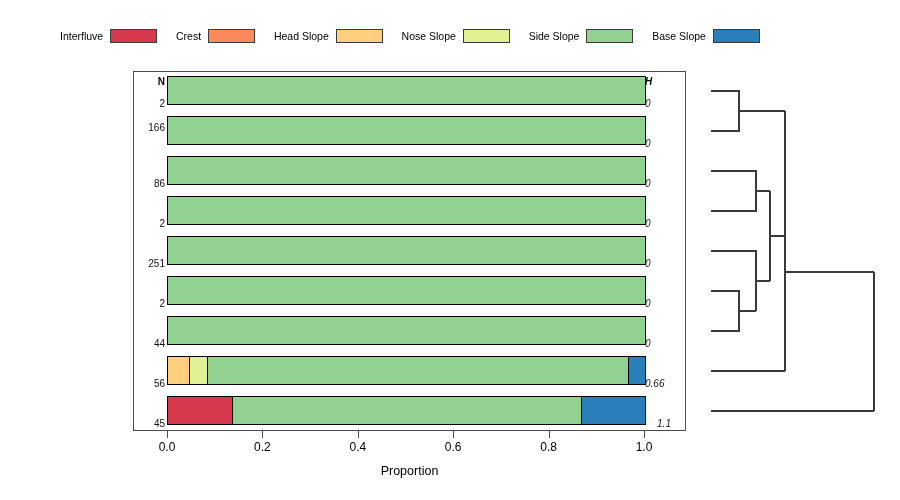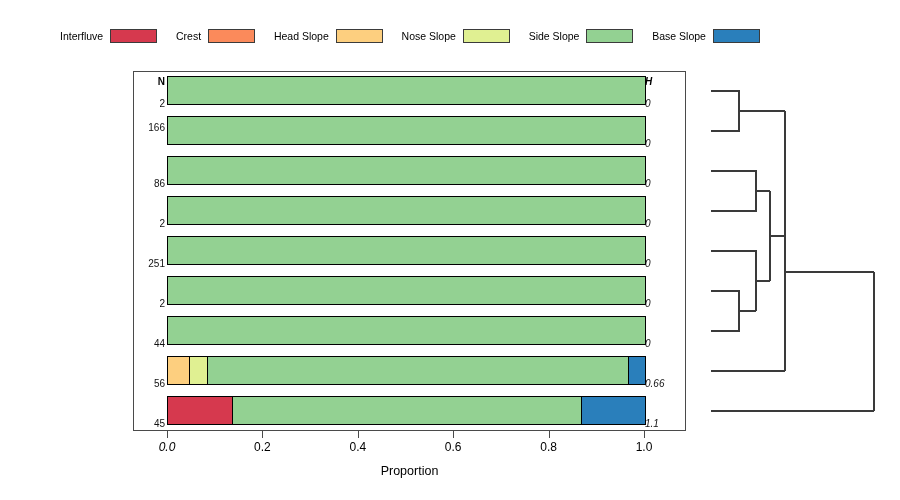--- a/index.html
+++ b/index.html
@@ -192,27 +192,27 @@
         <div class="row-n" style="top: 26px;">56</div>
         <div class="row-h" style="top: 26px;">0.66</div>
       </div>
       <div class="row" style="top: 320px; height: 40px;">
         <div class="bar" style="top: 3.5px; width: 477px;">
           <div class="seg" style="width: 13.5%; background: rgb(214, 57, 78);"></div>
           <div class="seg" style="width: 73%; background: rgb(147, 209, 146);"></div>
           <div class="seg" style="width: 13.5%; background: rgb(42, 127, 187);"></div>
         </div>
         <div class="row-n" style="top: 26px;">45</div>
-        <div class="row-h" style="top: 26px;">1.1</div>
+        <div class="row-h" style="top: 26px; text-align: center;">1.1</div>
       </div>
     </div>
 
   <div class="xaxis" id="xaxis">
       <div class="tick" style="left: 34px;"></div>
-      <div class="ticklabel" style="left: 34px; font-style: italic;">0.0</div>
+      <div class="ticklabel" style="left: 34px;">0.0</div>
       <div class="tick" style="left: 129.4px;"></div>
       <div class="ticklabel" style="left: 129.4px;">0.2</div>
       <div class="tick" style="left: 224.8px;"></div>
       <div class="ticklabel" style="left: 224.8px;">0.4</div>
       <div class="tick" style="left: 320.2px;"></div>
       <div class="ticklabel" style="left: 320.2px;">0.6</div>
       <div class="tick" style="left: 415.6px;"></div>
       <div class="ticklabel" style="left: 415.6px;">0.8</div>
       <div class="tick" style="left: 511px;"></div>
       <div class="ticklabel" style="left: 511px;">1.0</div>

